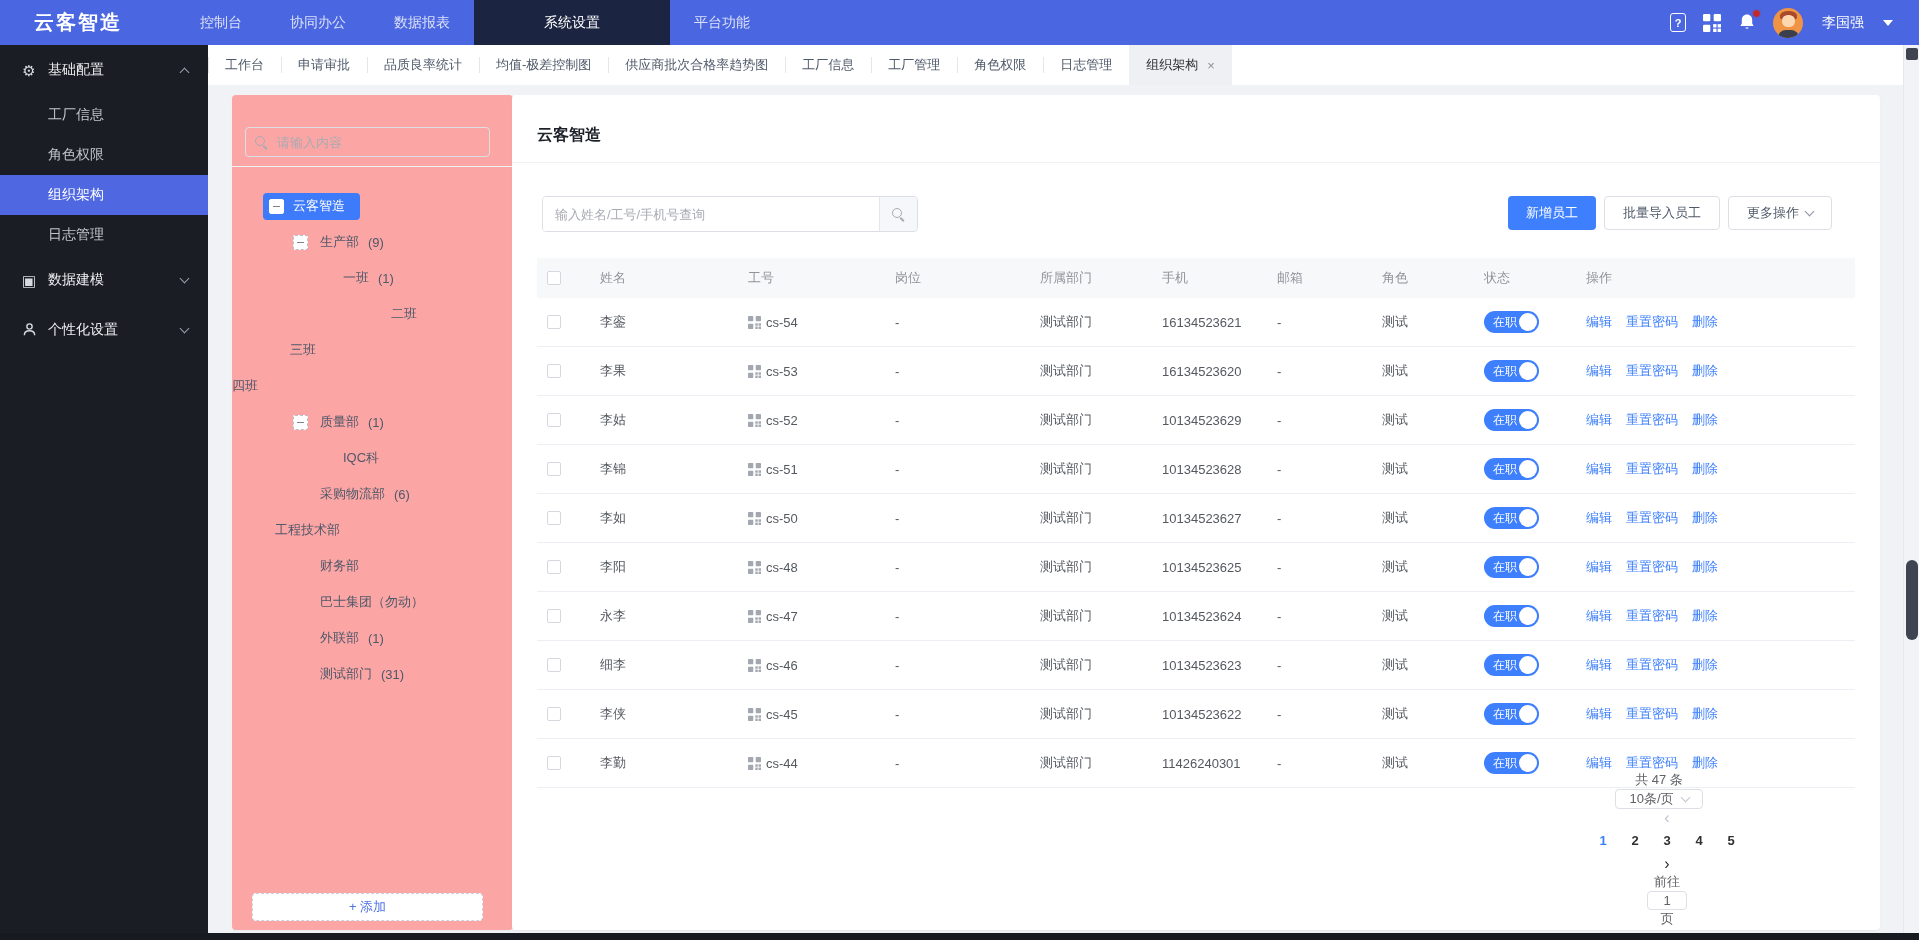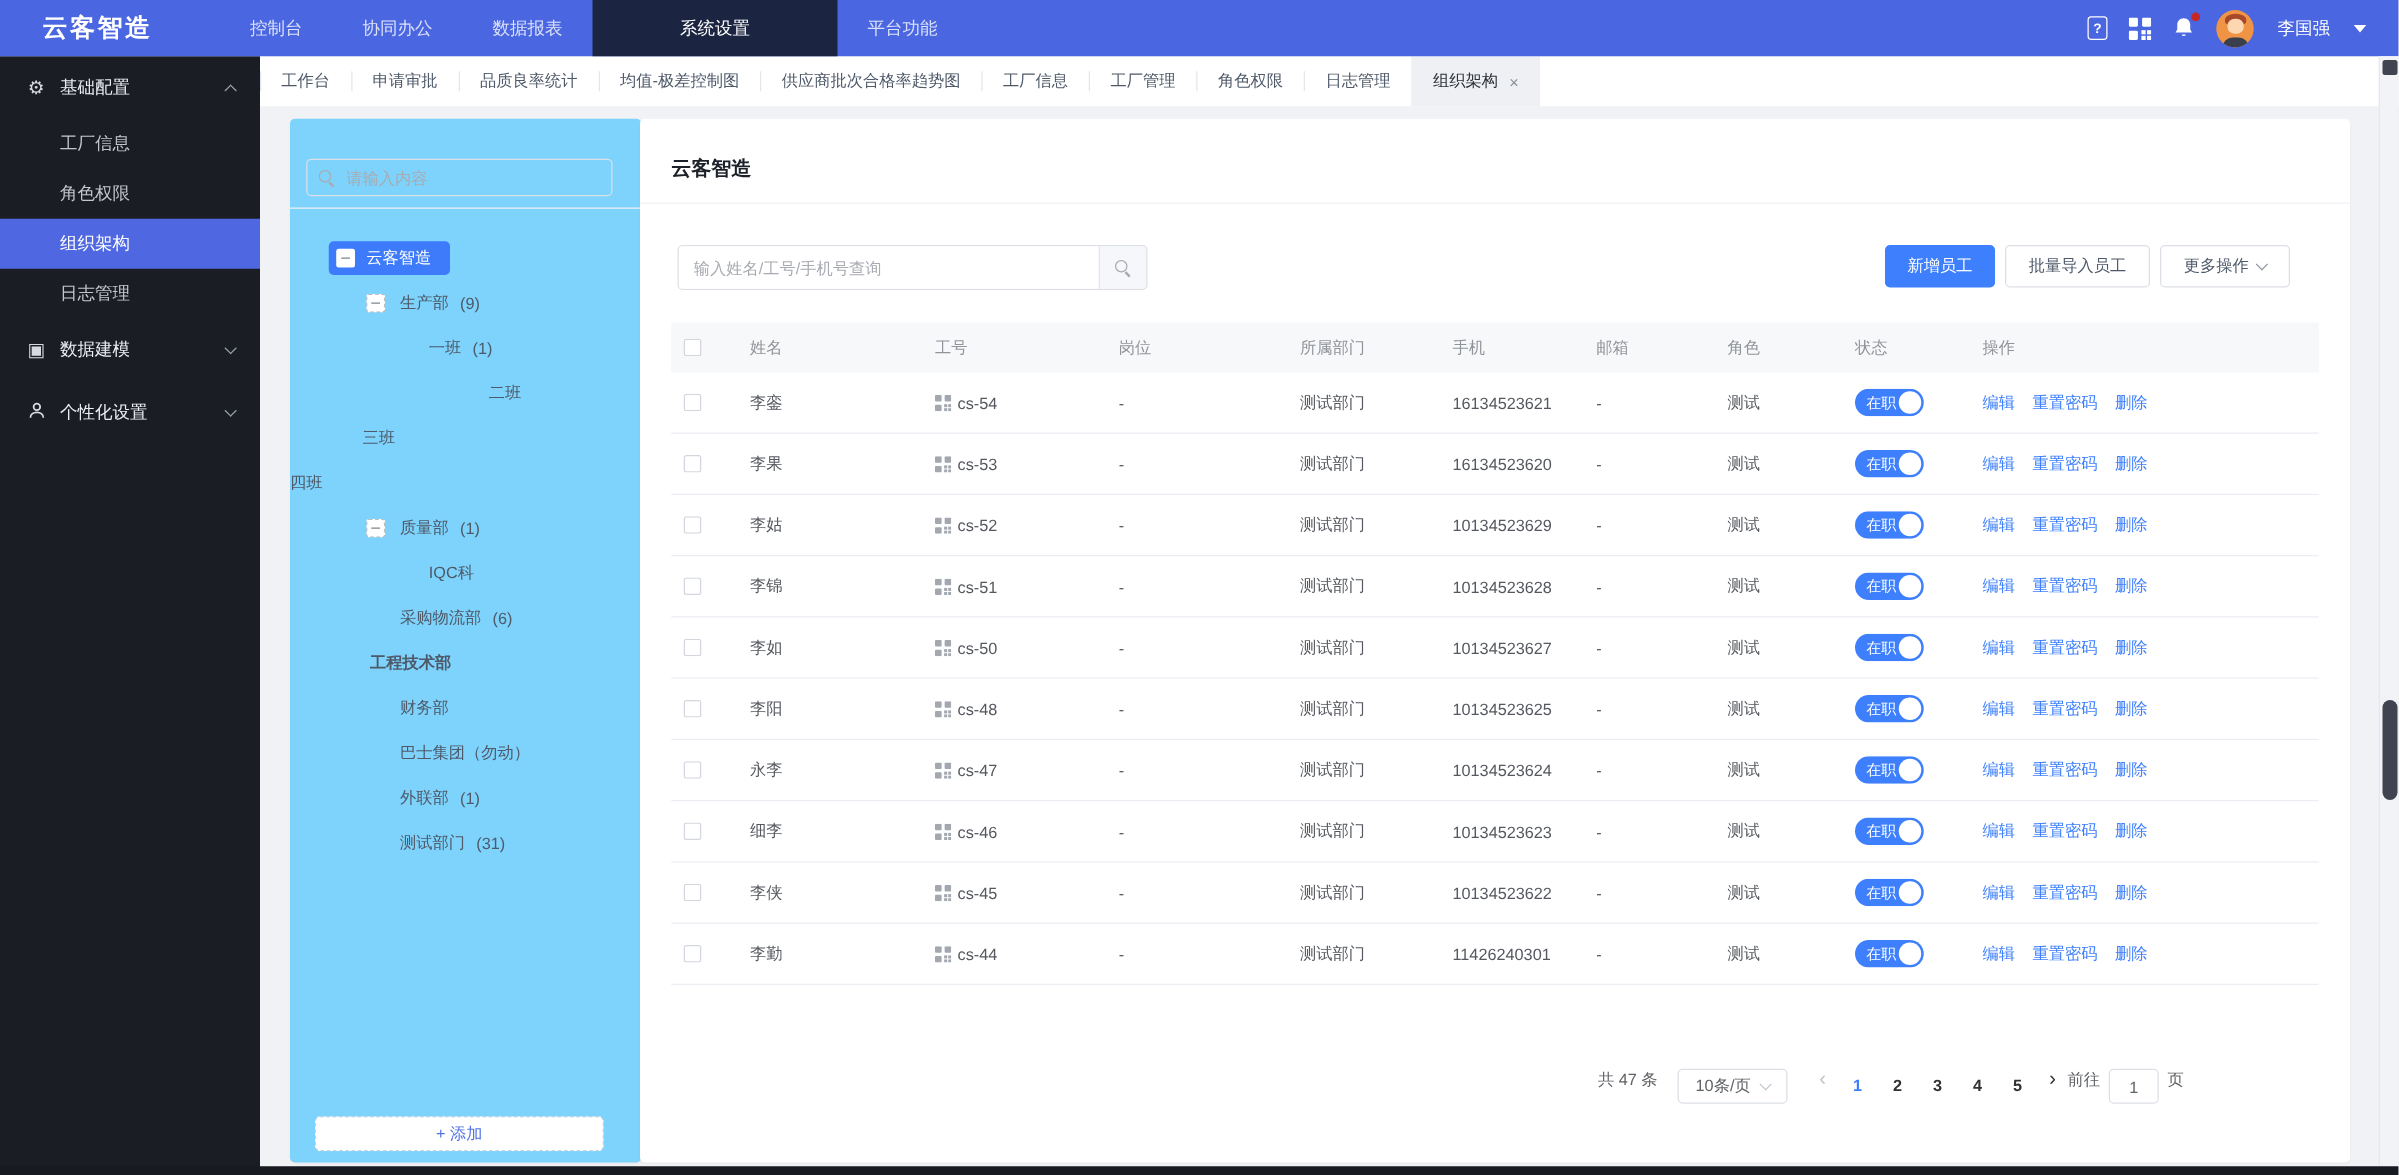--- a/index.html
+++ b/index.html
@@ -36,21 +36,21 @@
   .side-group{height:50px;display:flex;align-items:center;padding:0 20px;font-size:14px;color:#eceef2;cursor:pointer;}
   .side-group .g-icon{width:18px;margin-right:10px;text-align:center;color:#d6d9df;font-size:15px;line-height:1;}
   .side-group .sp{flex:1;}
   .side-sub{height:40px;display:flex;align-items:center;padding-left:48px;font-size:14px;color:#c3c6cd;cursor:pointer;}
   .side-sub.active{background:#4f68e2;color:#fff;}
   .chev{display:inline-block;width:7px;height:7px;border-right:1.5px solid #9aa0ab;border-bottom:1.5px solid #9aa0ab;}
   .chev.down{transform:rotate(45deg);margin-top:-3px;}
   .chev.up{transform:rotate(-135deg);margin-top:4px;}
 
   
-  .tree-card{position:absolute;left:232px;top:95px;width:281px;height:835px;background:#7dd3fc;border-radius:4px;box-shadow:0 1px 2px rgba(0,0,0,.04);}
+  .tree-card{position:absolute;left:232px;top:95px;width:281px;height:835px;background:#fca5a5;border-radius:4px;box-shadow:0 1px 2px rgba(0,0,0,.04);}
   .tree-search{position:absolute;left:13px;top:32px;width:245px;height:30px;border:1px solid #dcdfe6;border-radius:4px;display:flex;align-items:center;padding:0 9px;}
   .lens{position:relative;width:13px;height:13px;flex:none;}
   .lens::before{content:"";position:absolute;left:0;top:0;width:8px;height:8px;border:1.5px solid #a8abb2;border-radius:50%;}
   .lens::after{content:"";position:absolute;left:9px;top:9px;width:4.5px;height:1.5px;background:#a8abb2;transform:rotate(45deg);transform-origin:0 0;}
   .ghost{border:none;outline:none;background:transparent;font-family:inherit;font-size:13px;color:#333;width:100%;margin-left:7px;}
   .ghost::placeholder{color:#a8abb2;}
   .tree-divider{position:absolute;left:0;top:71px;width:100%;height:1px;background:#f0f1f4;}
   .tree-list{position:absolute;left:0;top:93px;right:0;}
   .tree-row{height:36px;display:flex;align-items:center;font-size:13px;color:#4e5969;cursor:pointer;}
   .tree-row .cnt{margin-left:9px;}
@@ -78,21 +78,21 @@
   .t-header{display:flex;height:40px;background:#f7f8fa;align-items:center;color:#909399;font-weight:500;}
   .t-row{display:flex;height:49px;align-items:center;border-bottom:1px solid #eceef3;color:#55595f;}
   .cell{padding-left:10px;flex:none;display:flex;align-items:center;overflow:hidden;}
   .cb{width:14px;height:14px;border:1px solid #d4d7de;border-radius:2px;background:#fff;flex:none;cursor:pointer;}
   .qr-s{margin-right:5px;display:flex;flex:none;}
   .switch{position:relative;width:55px;height:22px;border-radius:11px;background:#3d7ffd;color:#fff;font-size:12px;line-height:22px;padding-left:9px;cursor:pointer;flex:none;}
   .switch::after{content:"";position:absolute;top:2px;right:2px;width:18px;height:18px;background:#fff;border-radius:50%;}
   .lnk{color:#3d7ffd;margin-right:14px;cursor:pointer;white-space:nowrap;}
 
   
-  .pagination{position:absolute;right:133px;top:760px;height:28px;display:flex;align-items:flex-start;font-size:13px;color:#606266;}
+  .pagination{position:absolute;right:133px;top:676px;height:28px;display:flex;align-items:center;font-size:13px;color:#606266;flex-direction:column;}
   .pg-total{margin-right:16px;}
   .pg-size{width:88px;height:28px;border:1px solid #dcdfe6;border-radius:4px;display:flex;align-items:center;justify-content:center;gap:8px;color:#606266;cursor:pointer;margin-right:16px;}
   .pg-size .chev{border-color:#c0c4cc;}
   .pg-arrow{width:24px;text-align:center;font-size:16px;cursor:pointer;}
   .pg-prev{color:#bfc4cc;}
   .pg-next{color:#303133;}
   .pg-num{width:28px;height:28px;line-height:28px;text-align:center;font-weight:600;color:#303133;cursor:pointer;margin:0 2px;}
   .pg-num.cur{color:#3d7ffd;}
   .pg-goto{}
   .pg-input{width:40px;height:28px;border:1px solid #dcdfe6;border-radius:4px;text-align:center;font-family:inherit;font-size:13px;color:#606266;margin:0 7px;outline:none;}
@@ -226,21 +226,21 @@
           <span>质量部</span>
           <span class="cnt">(1)</span>
         </div>
         <div class="tree-row" style="padding-left: 111px;">
           <span>IQC科</span>
         </div>
         <div class="tree-row" style="padding-left: 88px;">
           <span>采购物流部</span>
           <span class="cnt">(6)</span>
         </div>
-        <div class="tree-row" style="padding-left: 64px; font-weight: bold;">
+        <div class="tree-row" style="padding-left: 43px;">
           <span>工程技术部</span>
         </div>
         <div class="tree-row" style="padding-left: 88px;">
           <span>财务部</span>
         </div>
         <div class="tree-row" style="padding-left: 88px;">
           <span>巴士集团（勿动）</span>
         </div>
         <div class="tree-row" style="padding-left: 88px;">
           <span>外联部</span>

